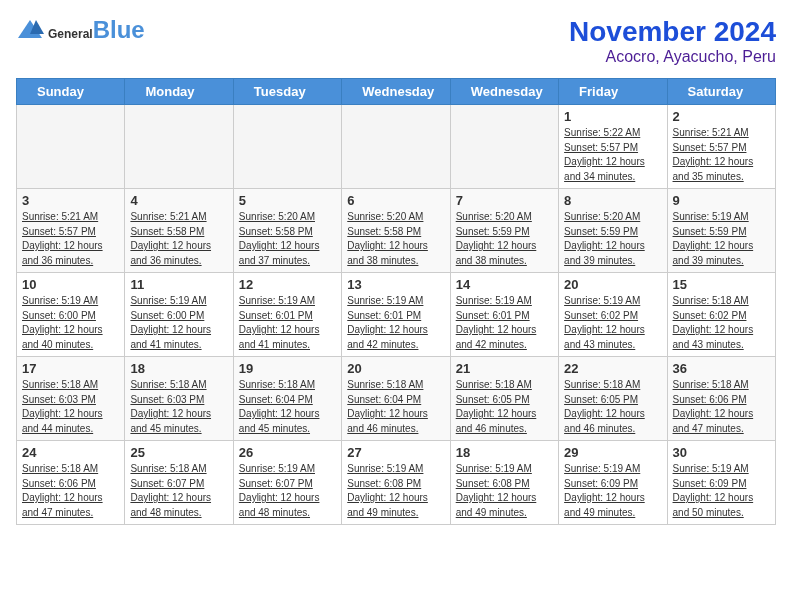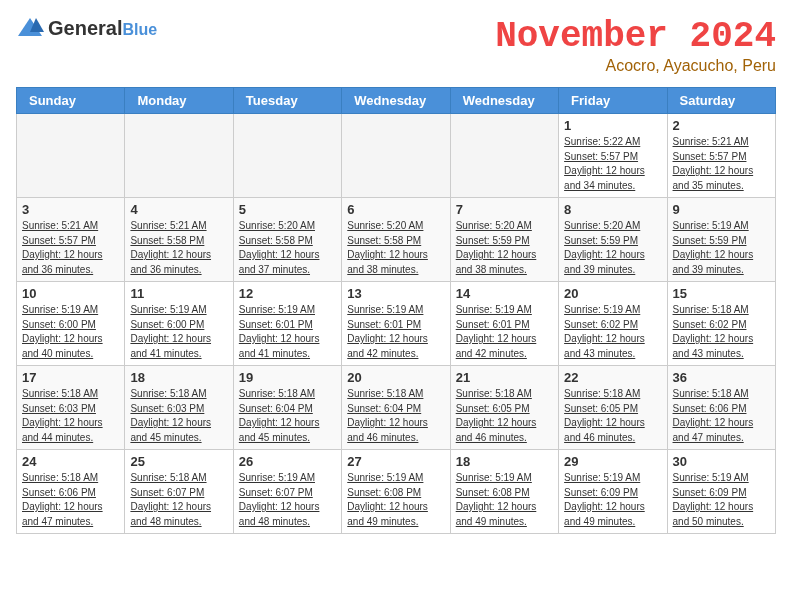--- a/index.html
+++ b/index.html
@@ -15,57 +15,56 @@
       justify-content: space-between;
       align-items: flex-start;
       margin-bottom: 12px;
     }
     .logo {
       display: flex;
       align-items: center;
       gap: 4px;
     }
     .logo-text-general {
-      font-size: 20px;
+      font-size: 12px;
       font-weight: bold;
       color: #333;
     }
     .logo-text-blue {
-      font-size: 16px;
+      font-size: 24px;
       font-weight: bold;
       color: #4a90d9;
     }
     .logo-icon {
       width: 28px;
       height: 24px;
     }
     .title-area {
       text-align: right;
     }
     .month-title {
-      font-size: 36px;
-      font-weight: bold;
-      color: #ef4444;
-      font-family: Liberation Mono, monospace;
+      font-size: 28px;
+      font-weight: bold;
+      color: #1d4ed8;
     }
     .location-title {
       font-size: 16px;
-      color: #a16207;
+      color: #4c1d95;
     }
     table {
       width: 100%;
       border-collapse: collapse;
       table-layout: fixed;
     }
     th {
       background-color: #4a90d9;
       color: #fff;
       font-size: 13px;
       font-weight: bold;
-      padding: 5px 12px;
+      padding: 5px 20px;
       text-align: left;
       border: 1px solid #3a7fc1;
     }
     td {
       border: 1px solid #ccc;
       vertical-align: top;
       padding: 4px 5px;
       font-size: 10.5px;
       color: #333;
       height: 80px;

